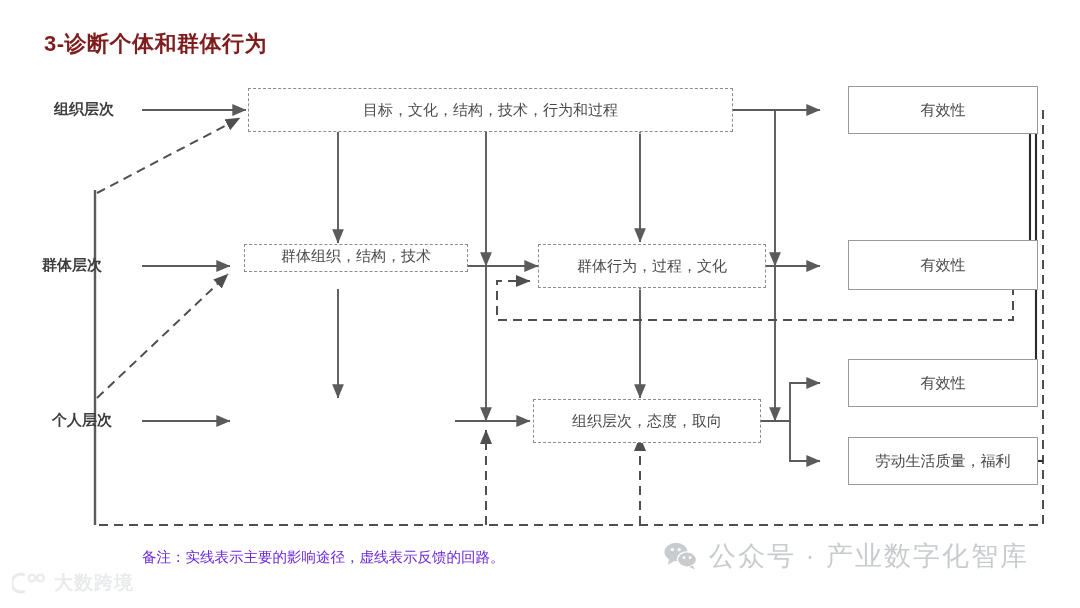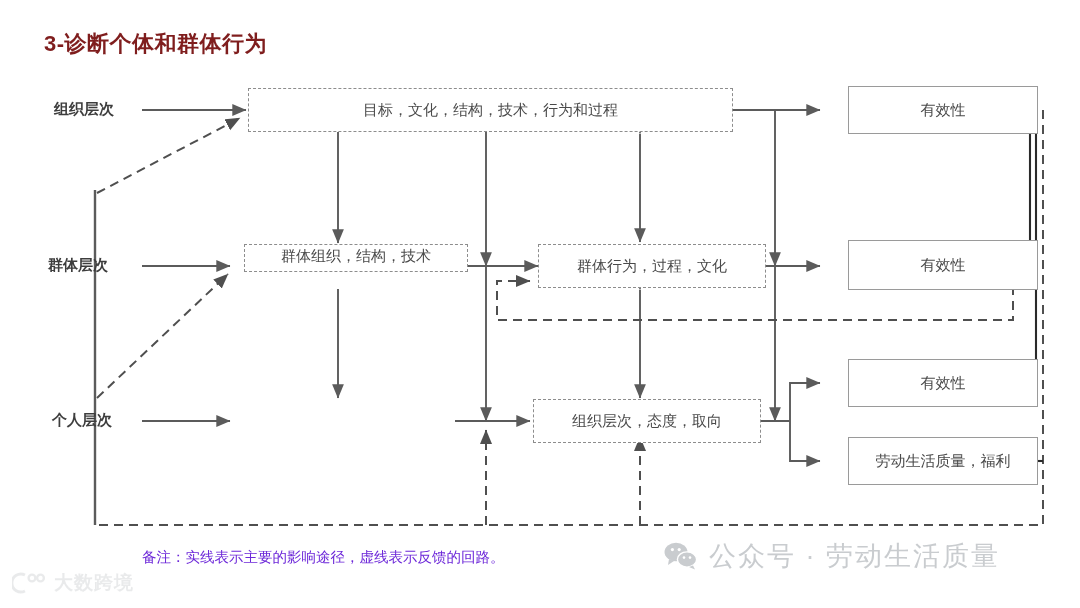--- a/index.html
+++ b/index.html
@@ -152,21 +152,21 @@
 
     <g stroke="#2a2a2a" stroke-width="2.1" fill="none">
       <path d="M1013,266 L1030,266 L1030,117 L1022,117"></path>
       <path d="M1013,383 L1036,383 L1036,113 L1022,113"></path>
       <path d="M1013,461 L1043,461"></path>
       <line x1="1024" y1="115" x2="1004" y2="115" marker-end="url(#ahs)"></line>
     </g>
   </svg>
 
   <div class="level-label" style="left:54px; top:100px;">组织层次</div>
-  <div class="level-label" style="left:48px; top:256px;text-align:center;">群体层次</div>
+  <div class="level-label" style="left:42px; top:256px;text-align:center;">群体层次</div>
   <div class="level-label" style="left:52px; top:411px;">个人层次</div>
 
   <div class="node dashed" style="left:248px; top:88px; width:485px; height:44px;">目标，文化，结构，技术，行为和过程</div>
 
   <div class="node dashed" style="left:244px; top:244px; width:224px; height:28px;font-family:Liberation Mono, monospace;">群体组织，结构，技术</div>
 
   <div class="node dashed" style="left:538px; top:244px; width:228px; height:44px;">群体行为，过程，文化</div>
 
 
   <div class="node dashed" style="left:533px; top:399px; width:228px; height:44px;">组织层次，态度，取向</div>
@@ -187,21 +187,21 @@
         <ellipse cx="12" cy="10" rx="11.5" ry="9.2" fill="#c9cccf"></ellipse>
         <path d="M5,17 L4,23 L10,19 z" fill="#c9cccf"></path>
         <circle cx="8.4" cy="7.6" r="1.6" fill="#ffffff"></circle>
         <circle cx="15.2" cy="7.6" r="1.6" fill="#ffffff"></circle>
         <ellipse cx="23" cy="17.5" rx="9.6" ry="7.6" fill="#c9cccf" stroke="#ffffff" stroke-width="1.4"></ellipse>
         <path d="M29,23.5 L31,27.5 L25,25 z" fill="#c9cccf"></path>
         <circle cx="20" cy="15.6" r="1.3" fill="#ffffff"></circle>
         <circle cx="26" cy="15.6" r="1.3" fill="#ffffff"></circle>
       </svg>
     </span>
-    <span class="wm-text">公众号 · 劳动生活质量</span>
+    <span class="wm-text">公众号 · 产业数字化智库</span>
   </div>
 
   <div id="brand-logo">
     <span style="display:inline-block; width:36px; height:22px;">
       <svg width="36" height="22" viewBox="0 0 36 22" xmlns="http://www.w3.org/2000/svg">
         <path d="M13,3 A9,9 0 1 0 13,19" fill="none" stroke="#b9bdc0" stroke-width="3"></path>
         <circle cx="20" cy="6" r="3.4" fill="none" stroke="#b9bdc0" stroke-width="2.4"></circle>
         <circle cx="28.5" cy="6" r="3.4" fill="none" stroke="#b9bdc0" stroke-width="2.4"></circle>
       </svg>
     </span>

